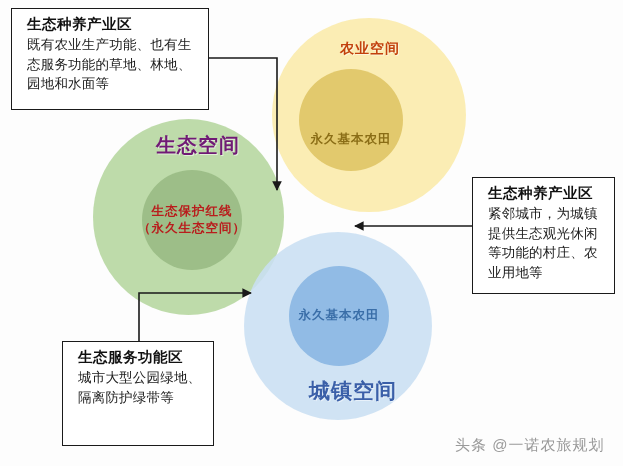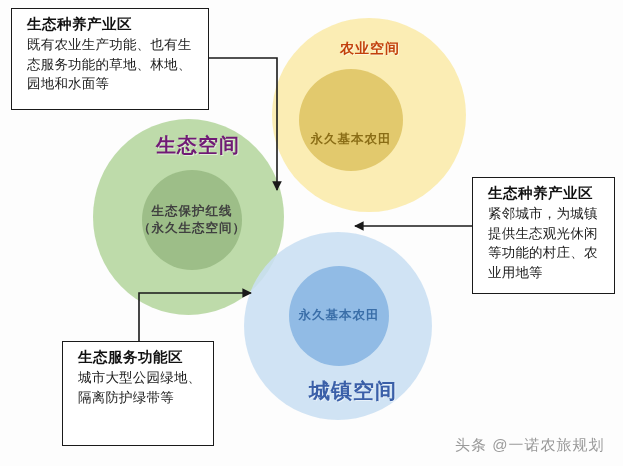--- a/index.html
+++ b/index.html
@@ -81,21 +81,21 @@
     width: 140px;
     font-size: 21px;
     color: #3a5fa8;
     text-shadow: 1px 1px 0 rgba(255,255,255,0.5);
   }
   .label-redline {
     left: 127px; top: 203px;
     width: 130px;
     font-size: 12.5px;
     line-height: 17px;
-    color: #404040;
+    color: #b91c1c;
     font-weight: bold;
   }
   .label-farmland {
     left: 296px; top: 131px;
     width: 110px;
     font-size: 12.5px;
     color: #8a6d16;
     font-weight: bold;
   }
   .label-urban-boundary {

